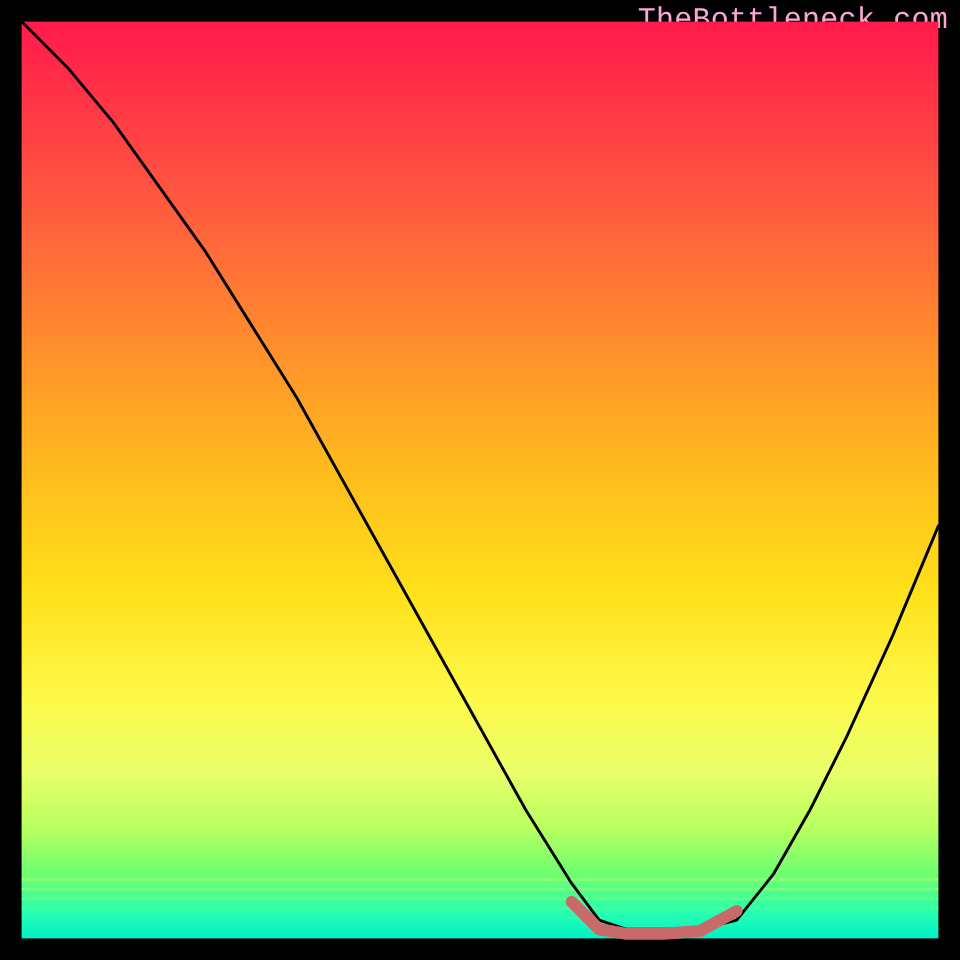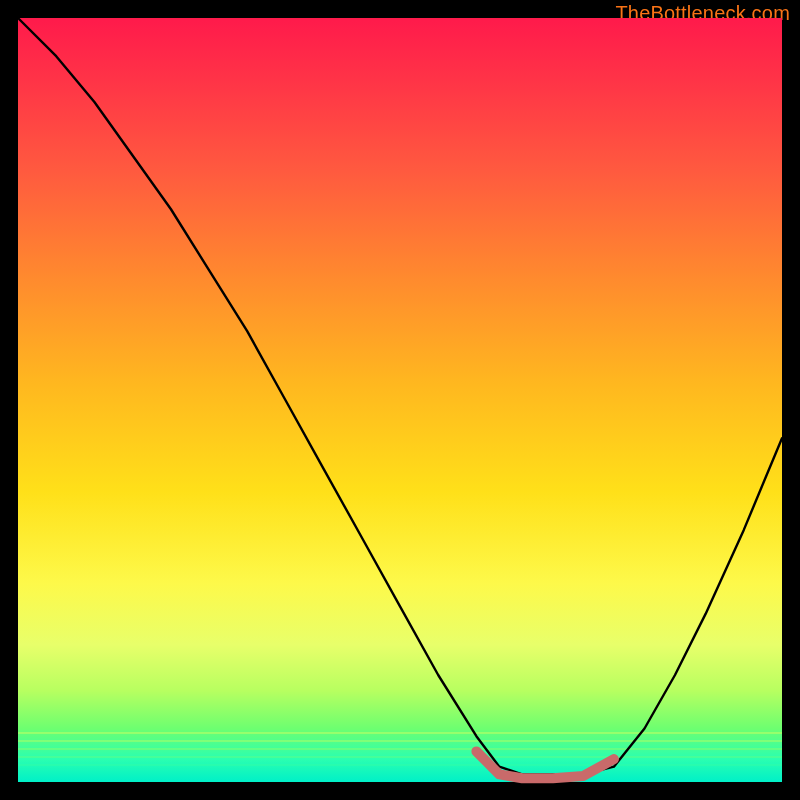--- a/index.html
+++ b/index.html
@@ -27,23 +27,23 @@
       #e8ff6a 82%,
       #b8ff60 88%,
       #6dff70 93%,
       #2affb0 97%,
       #00f0c8 100%);
   }
   .watermark {
     position: absolute;
     top: 2px;
     right: 10px;
-    font-family: Liberation Sans, sans-serif;
-    font-size: 20px;
-    color: #f97316;
+    font-family: Liberation Mono, monospace;
+    font-size: 25px;
+    color: #f9a8d4;
     letter-spacing: 0.2px;
   }
   svg.curve {
     position: absolute;
     left: 0; top: 0;
     width: 764px;
     height: 764px;
     overflow: visible;
   }
   .hband {

